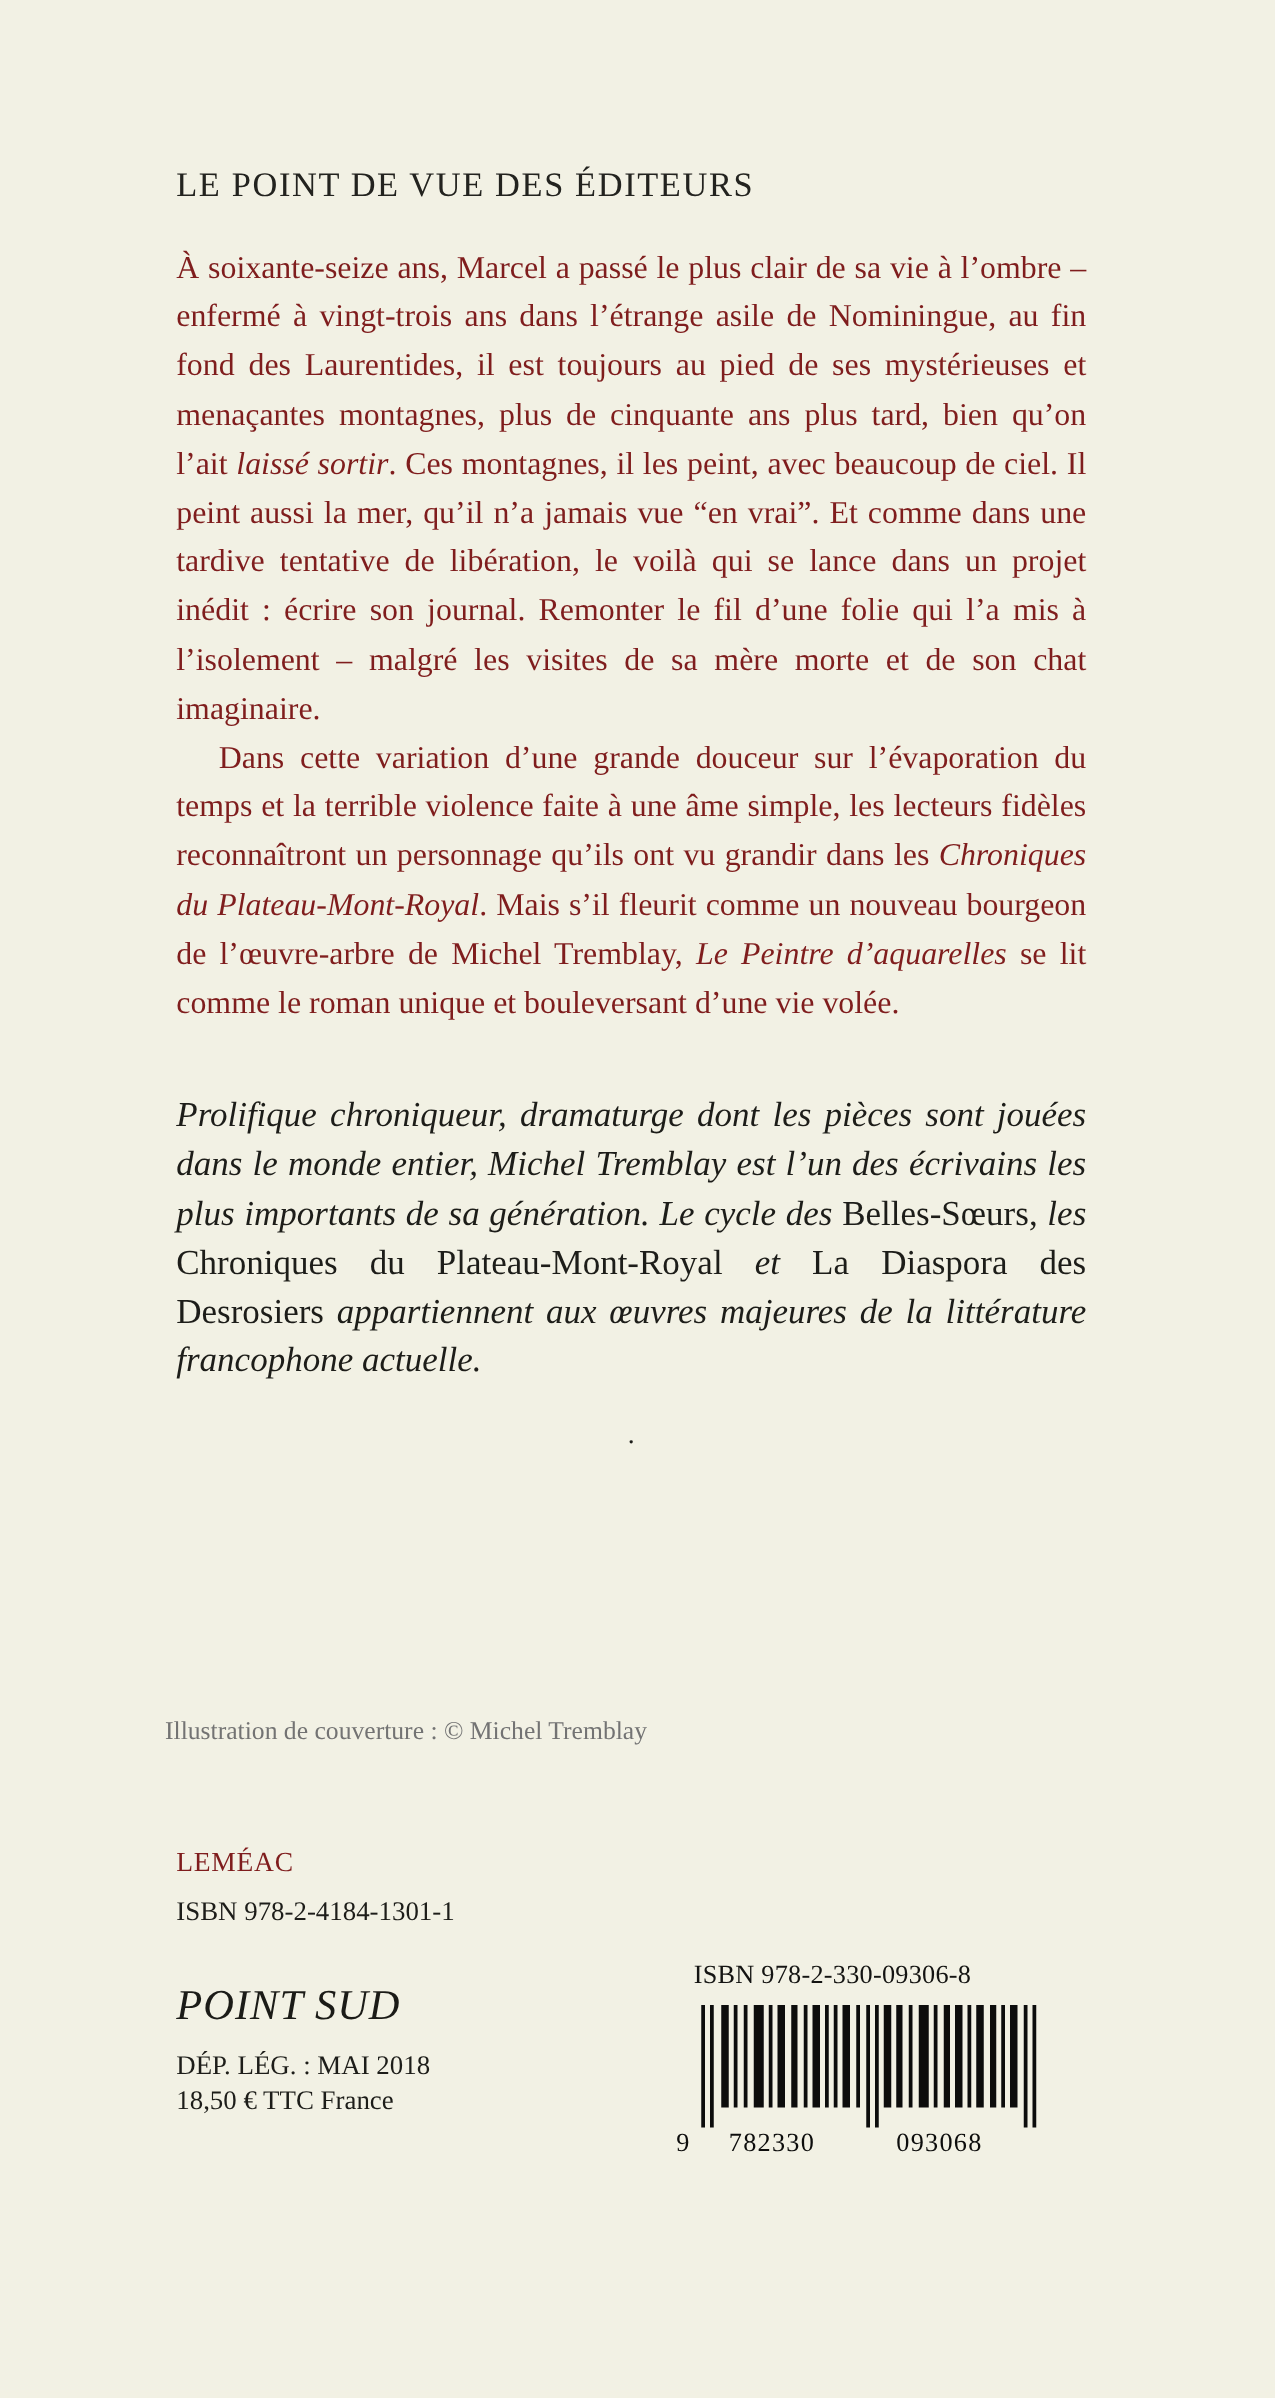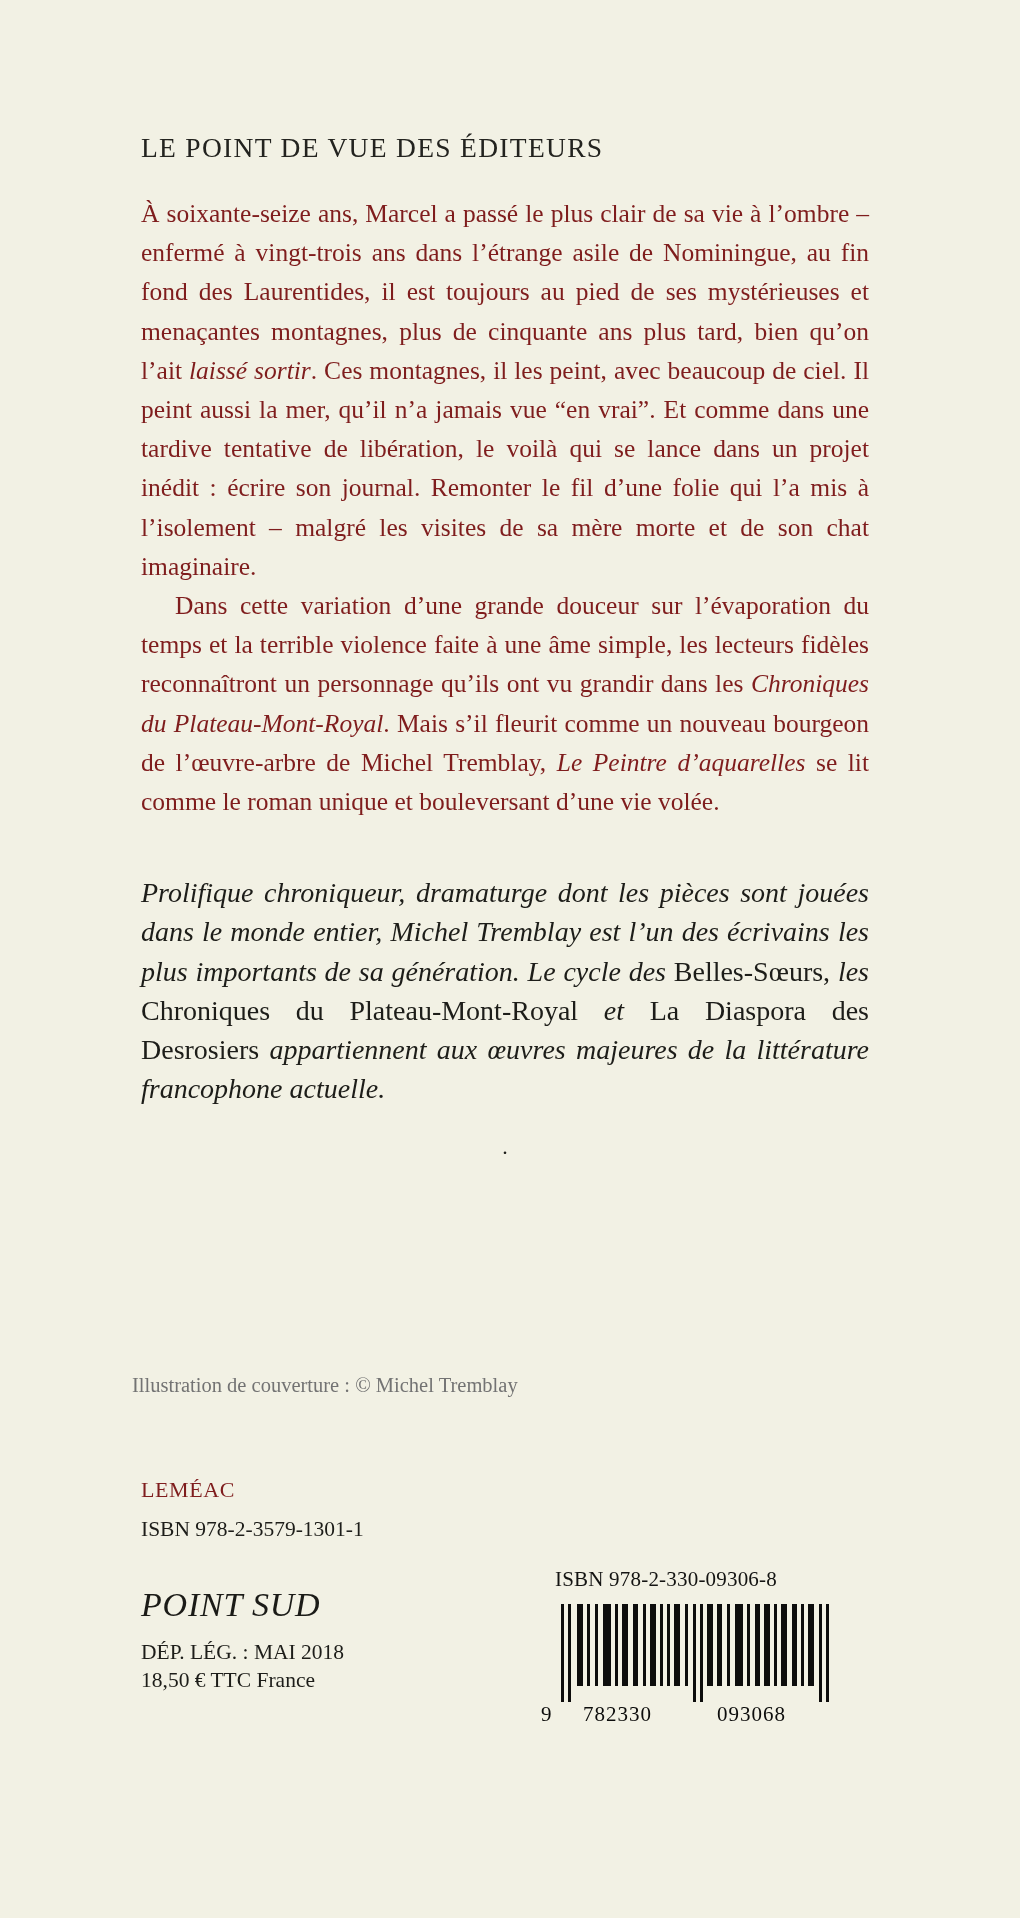--- a/index.html
+++ b/index.html
@@ -177,21 +177,21 @@
 
     <p class="bio"><span>Prolifique chroniqueur, dramaturge dont les pièces sont jouées dans le monde entier, Michel Tremblay est l’un des écrivains les plus importants de sa génération. Le cycle des </span><span class="roman">Belles-Sœurs,</span><span> les </span><span class="roman">Chroniques du Plateau-Mont-Royal</span><span> et </span><span class="roman">La Diaspora des Desrosiers</span><span> appartiennent aux œuvres majeures de la littérature francophone actuelle.</span></p>
 
     <div class="dot">.</div>
   </div>
 
   <div class="cover-credit">Illustration de couverture : © Michel Tremblay</div>
 
   <div class="imprint-block">
     <div class="publisher-1">LEMÉAC</div>
-    <div class="isbn-1">ISBN 978-2-3579-1301-1</div>
+    <div class="isbn-1">ISBN 978-2-4184-1301-1</div>
     <div class="publisher-2">POINT SUD</div>
     <div class="legal-lines">
       <div>DÉP. LÉG. : MAI 2018</div>
       <div>18,50 € TTC France</div>
     </div>
   </div>
 
   <div class="barcode-area">
     <div class="barcode-isbn">ISBN 978-2-330-09306-8</div>
     <div class="barcode-wrap">

